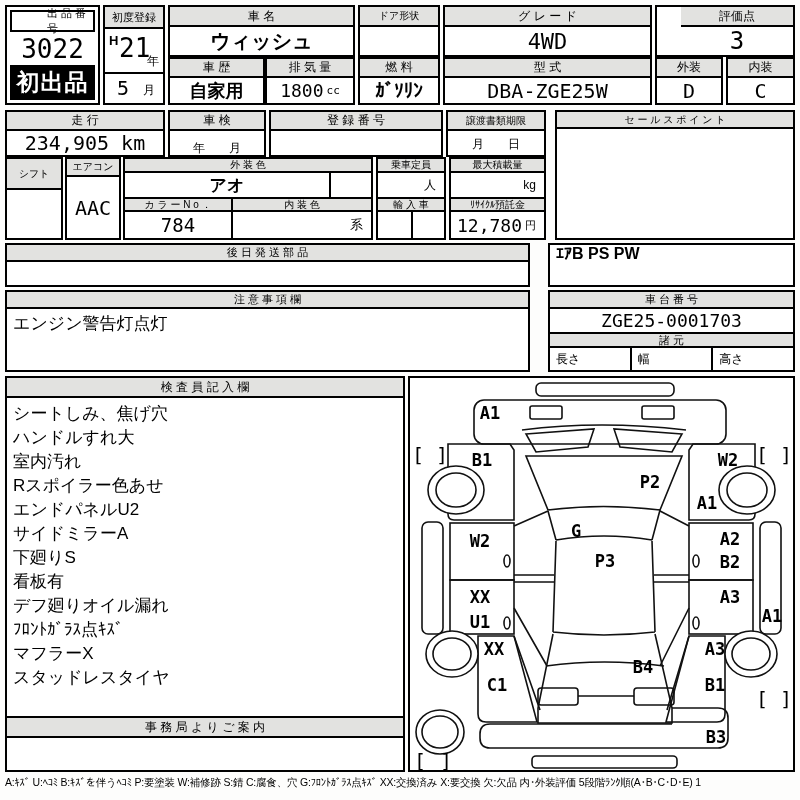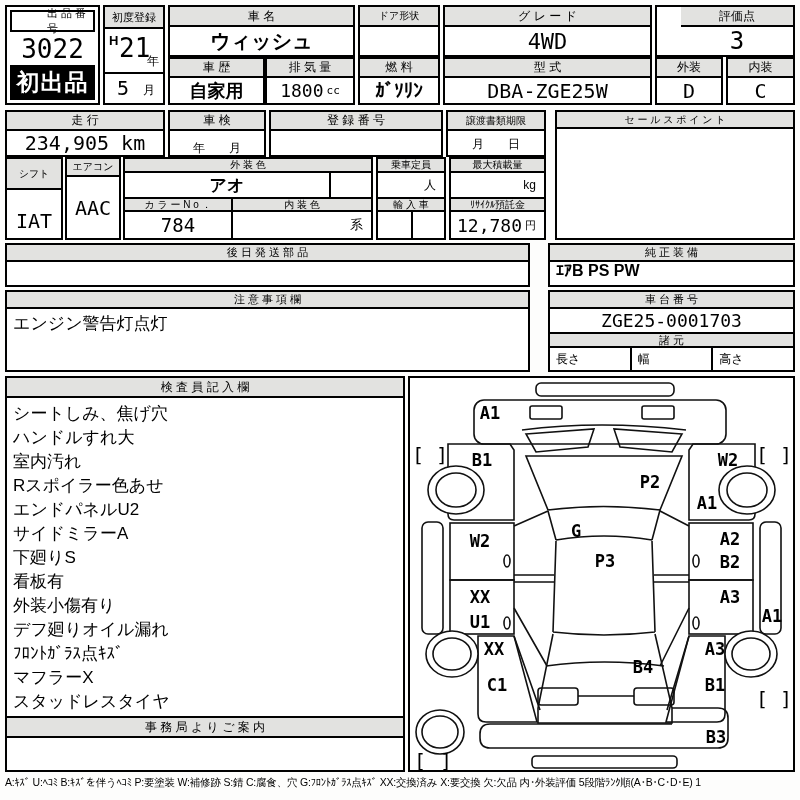--- a/index.html
+++ b/index.html
@@ -126,21 +126,20 @@
     <div class="vl" style="height:24px;font-size:12px;align-items:flex-end;padding-bottom:2px;">月　　日</div>
   </div>
 
   <div class="bx" style="left:555px;top:110px;width:240px;height:130px;">
     <div class="hd sm" style="height:17px;">セ ー ル ス ポ イ ン ト</div>
     <div class="vl left"></div>
   </div>
 
   <div class="bx" style="left:5px;top:157px;width:58px;height:83px;">
     <div class="hd sm" style="height:31px;">シフト</div>
-    <div class="vl mono" style="height:61px;font-size:20px;">IAT</div>
   </div>
 
   <div class="bx" style="left:65px;top:157px;width:56px;height:83px;">
     <div class="hd sm" style="height:18px;">エアコン</div>
     <div class="vl mono" style="height:61px;font-size:20px;">AAC</div>
   </div>
 
   <div class="bx hd sm" style="left:123px;top:157px;width:250px;height:16px;border-bottom:2px solid #000;">外 装 色</div>
   <div class="bx vl" style="left:123px;top:171px;width:208px;height:28px;font-size:17px;font-weight:bold;">アオ</div>
   <div class="bx vl" style="left:329px;top:171px;width:44px;height:28px;"></div>
@@ -167,21 +166,20 @@
     <span>12,780</span>
       <span class="unit" style="font-family:'Liberation Sans',sans-serif;">円</span>
   </div>
 
   <div class="bx" style="left:5px;top:243px;width:525px;height:44px;">
     <div class="hd" style="height:17px;font-size:11px;">後 日 発 送 部 品</div>
     <div class="vl left"></div>
   </div>
 
   <div class="bx" style="left:548px;top:243px;width:247px;height:44px;">
-    <div class="hd" style="height:17px;font-size:11px;">純 正 装 備</div>
     <div class="vl left" style="font-size:16px;font-weight:bold;">ｴｱB PS PW</div>
   </div>
 
   <div class="bx" style="left:5px;top:290px;width:525px;height:82px;">
     <div class="hd" style="height:17px;font-size:11px;">注 意 事 項 欄</div>
     <div class="vl left" style="align-items:flex-start;padding-top:3px;font-size:17px;">エンジン警告灯点灯</div>
   </div>
 
   <div class="bx" style="left:548px;top:290px;width:247px;height:82px;">
     <div class="hd" style="height:17px;font-size:11px;">車 台 番 号</div>
@@ -198,21 +196,20 @@
     <div class="hd" style="height:20px;">検 査 員 記 入 欄</div>
     <div class="notes">
         <div>シートしみ、焦げ穴</div>
         <div>ハンドルすれ大</div>
         <div>室内汚れ</div>
         <div>Rスポイラー色あせ</div>
         <div>エンドパネルU2</div>
         <div>サイドミラーA</div>
         <div>下廻りS</div>
         <div>看板有</div>
-        <div>外装小傷有り</div>
         <div>デフ廻りオイル漏れ</div>
         <div>ﾌﾛﾝﾄｶﾞﾗｽ点ｷｽﾞ</div>
         <div>マフラーX</div>
         <div>スタッドレスタイヤ</div>
       </div>
     <div class="hd" style="position:absolute;left:0;right:0;top:338px;height:22px;border-top:2px solid #000;">事 務 局 よ り ご 案 内</div>
     <div style="position:absolute;left:0;right:0;top:360px;bottom:0;" class="vl left"></div>
   </div>
 
   <div class="bx" style="left:408px;top:376px;width:387px;height:396px;">

